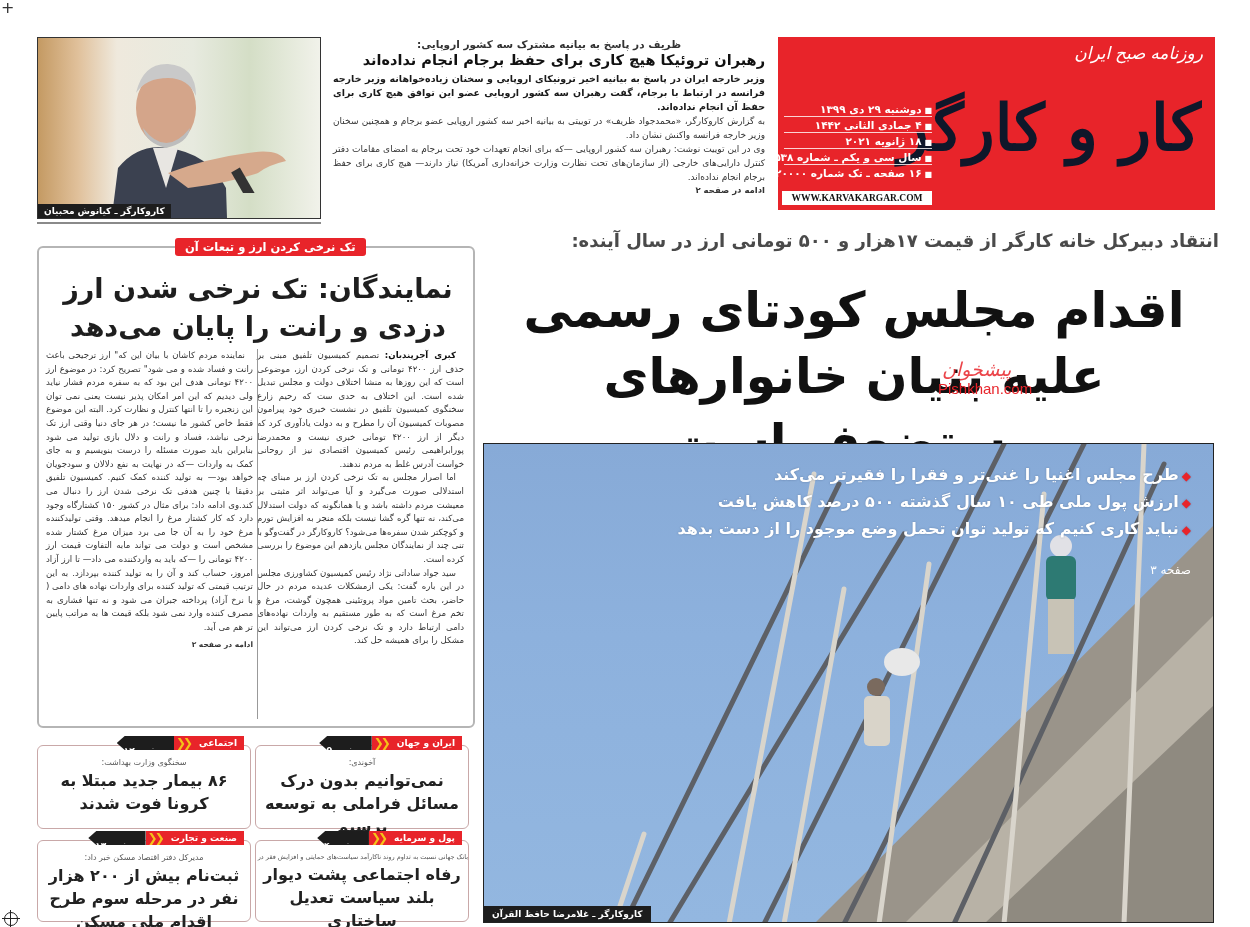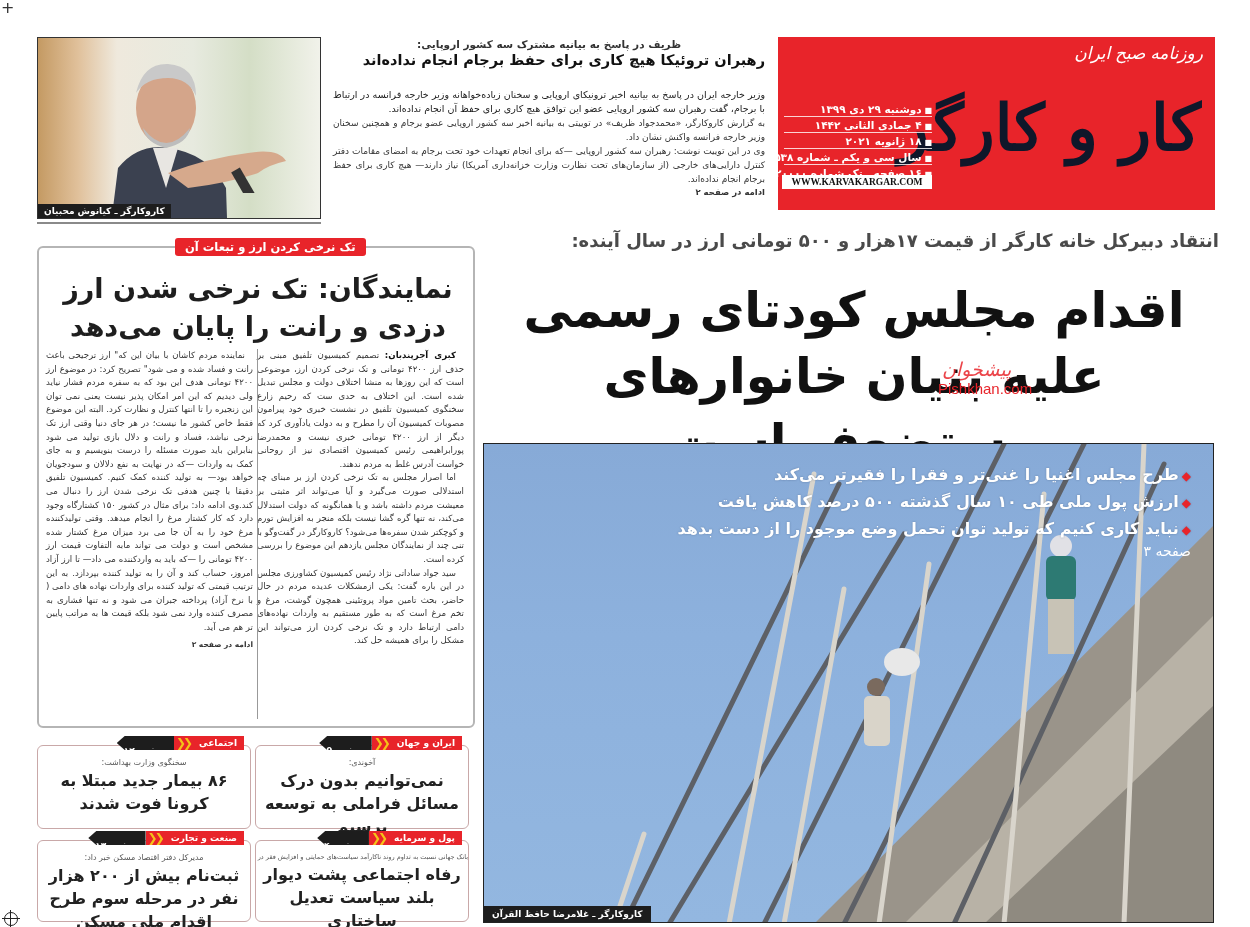--- a/index.html
+++ b/index.html
@@ -9,27 +9,27 @@
   .crop-mark { position: absolute; color: #333; font-size: 16px; line-height: 1; direction: ltr; }
 
   
   .masthead { position: absolute; left: 778px; top: 37px; width: 437px; height: 173px; background: #e8242a; overflow: hidden; }
   .mast-tagline { position: absolute; right: 12px; top: 6px; color: #fff; font-family: Liberation Sans, sans-serif; font-style: italic; font-size: 17px; }
   .mast-logo { position: absolute; right: 14px; top: 40px; color: #0f172a; font-family: "DejaVu Serif", serif; font-weight: bold; font-size: 64px; letter-spacing: -2px; line-height: 1.6; }
   .mast-info { position: absolute; left: 6px; top: 64px; width: 148px; }
   .mast-info-line { color: #fff; font-size: 10.5px; font-weight: bold; height: 16px; line-height: 16px; border-bottom: 1px solid rgba(255,255,255,0.8); white-space: nowrap; text-align: right; }
   .mast-info-line:last-child { border-bottom: none; }
   .mast-info-line::before { content: "■ "; font-size: 8px; }
-  .mast-url { position: absolute; left: 4px; bottom: 21px; width: 150px; height: 14px; background: #fff; color: #111; font-family: "Liberation Serif", serif; font-size: 9.5px; font-weight: bold; text-align: center; line-height: 14px; direction: ltr; }
+  .mast-url { position: absolute; left: 4px; bottom: 5px; width: 150px; height: 14px; background: #fff; color: #111; font-family: "Liberation Serif", serif; font-size: 9.5px; font-weight: bold; text-align: center; line-height: 14px; direction: ltr; }
 
   
   .top-news { position: absolute; left: 333px; top: 38px; width: 432px; height: 180px; text-align: right; }
   .tn-kicker { font-size: 10.5px; color: #333; font-weight: bold; text-align: center; }
   .tn-title { font-size: 14.5px; font-weight: bold; color: #111; text-align: right; margin-top: 2px; }
-  .tn-lead { font-size: 9.5px; font-weight: normal; line-height: 14px; margin-top: 20px; text-align: justify; }
+  .tn-lead { font-size: 9.5px; font-weight: bold; line-height: 14px; margin-top: 4px; text-align: justify; }
   .tn-body { font-size: 9px; line-height 14px; line-height: 14px; color: #333; text-align: justify; }
   .tn-cont { font-size: 8.5px; font-weight: bold; color: #333; margin-top: 1px; }
 
   
   .photo-top { position: absolute; left: 37px; top: 37px; width: 284px; height: 182px; overflow: hidden; border: 1px solid #333;
     background: linear-gradient(90deg, #c49a63 0%, #e0c09a 14%, #efe9dd 28%, #e7eadf 55%, #d4dec6 75%, #f1f2ea 100%); }
   .photo-top .person { position: absolute; left: 60px; top: 10px; width: 130px; height: 200px; }
   .photo-caption { position: absolute; left: 0; bottom: 0; background: #1d1d1d; color: #fff; font-size: 9px; font-weight: bold; padding: 2px 6px; }
   .photo-rule { position: absolute; left: 37px; top: 222px; width: 284px; height: 2px; background: #8a8a8a; }
 
@@ -39,21 +39,21 @@
   .watermark { position: absolute; left: 938px; top: 358px; color: #e8242a; direction: ltr; font-family: "Liberation Sans", sans-serif; font-size: 15px; }
   .watermark .wm-fa { display: block; font-size: 19px; font-family: "DejaVu Serif", serif; font-style: italic; opacity: 0.85; margin-left: 4px; }
 
   
   .photo-main { position: absolute; left: 483px; top: 443px; width: 731px; height: 480px; overflow: hidden; border: 1px solid #222;
     background: linear-gradient(180deg, #87aad7 0%, #8db1dd 40%, #93b7e0 100%); }
   .photo-main svg { position: absolute; left: 0; top: 0; }
   .pm-bullets { position: absolute; right: 22px; top: 18px; width: 540px; text-align: right; }
   .pm-bullet { color: #fff; font-size: 16px; font-weight: bold; line-height: 26px; text-shadow: 0 0 2px rgba(40,60,90,0.4); white-space: nowrap; }
   .pm-bullet .dia { color: #e8242a; font-size: 12px; margin-left: 3px; }
-  .pm-page { color: #fff; font-size: 14px; margin-top: 0; }
+  .pm-page { color: #fff; font-size: 12px; margin-top: 20px; }
   .pm-caption { position: absolute; left: 0; bottom: 0; background: #1d1d1d; color: #fff; font-size: 9px; font-weight: bold; padding: 3px 8px; }
 
   
   .feature { position: absolute; left: 37px; top: 246px; width: 438px; height: 482px; border: 2px solid #b5b5b5; border-radius: 6px; background: #fff; }
   .feature-tag { position: absolute; left: 136px; top: -10px; background: #e8242a; color: #fff; font-size: 11.5px; font-weight: bold; padding: 2px 10px; border-radius: 3px; white-space: nowrap; }
   .feature-title { position: absolute; left: 10px; top: 22px; width: 418px; text-align: center; font-size: 27px; line-height: 38px; font-weight: bold; color: #1e1e1e; }
   .feature-col { position: absolute; top: 101px; width: 207px; font-size: 8.6px; line-height: 13.6px; color: #333; text-align: justify; }
   .feature-col.right { right: 9px; }
   .feature-col.left { left: 7px; }
   .feature-col p { text-indent: 8px; }

